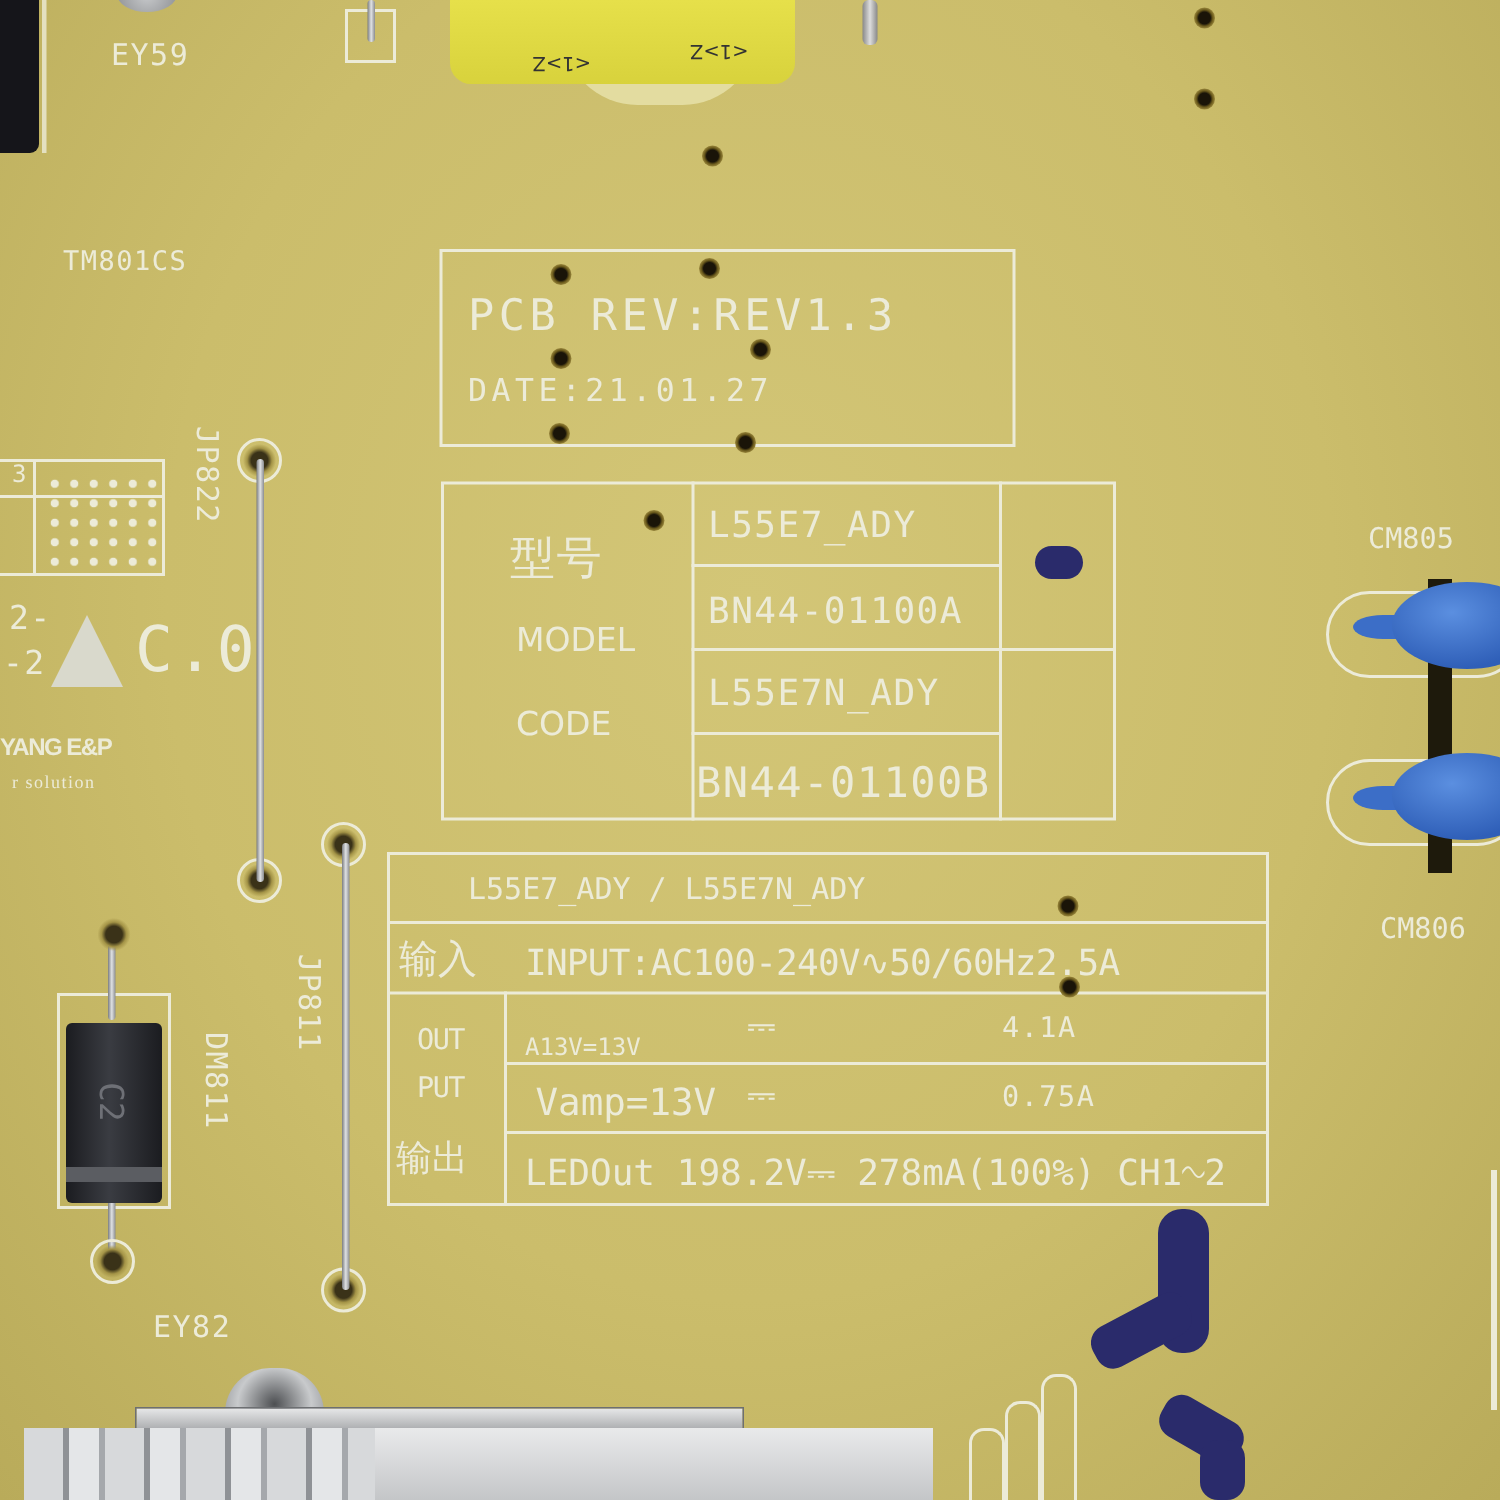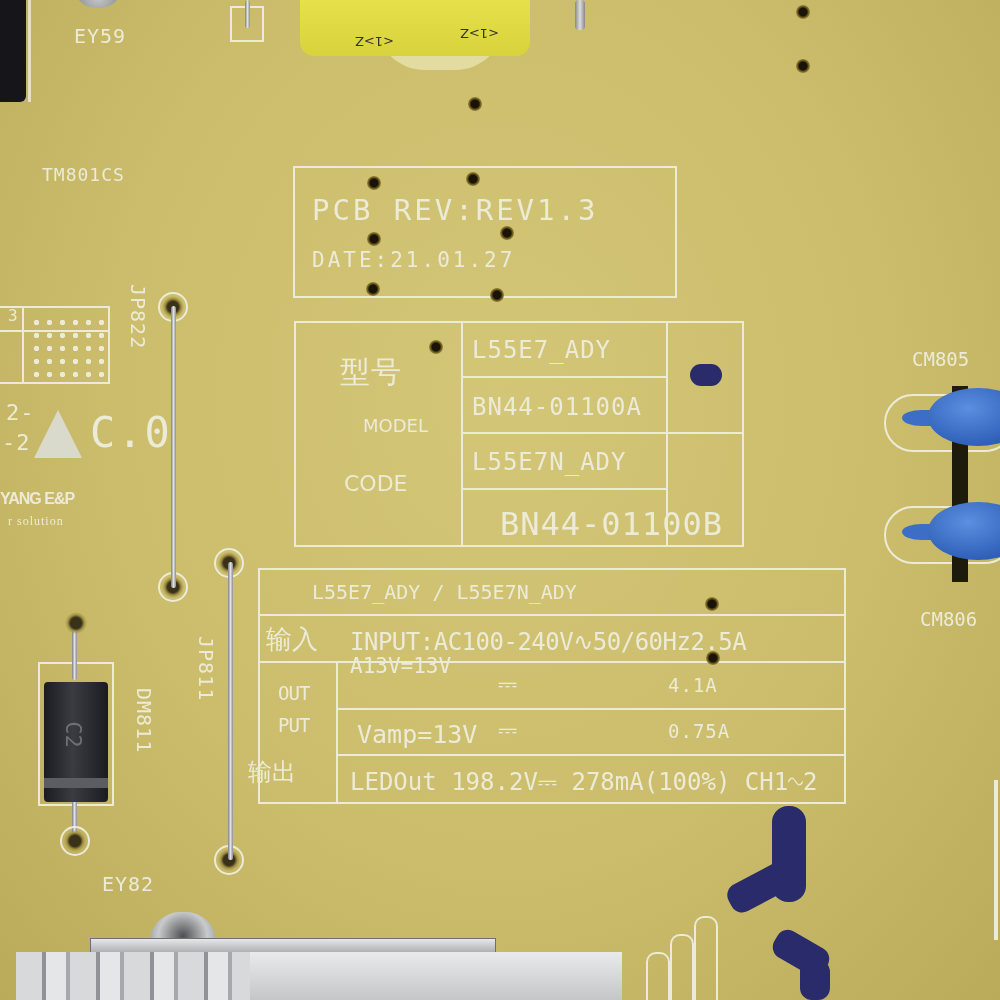--- a/index.html
+++ b/index.html
@@ -53,26 +53,26 @@
 <div class="via" style="left:366px;top:282px;"></div>
 <div class="via" style="left:490px;top:288px;"></div>
 
 <div class="box" style="left:294px;top:321px;width:450px;height:226px;"></div>
 <div class="vline" style="left:461px;top:321px;height:226px;"></div>
 <div class="vline" style="left:666px;top:321px;height:226px;"></div>
 <div class="hline" style="left:461px;top:376px;width:207px;"></div>
 <div class="hline" style="left:461px;top:432px;width:283px;"></div>
 <div class="hline" style="left:461px;top:488px;width:207px;"></div>
 <div class="silk" style="left:340px;top:352px;font-size:30px;font-family:'DejaVu Sans',sans-serif;">型号</div>
-<div class="silk" style="left:344px;top:415px;font-size:18px;font-family:'DejaVu Sans',sans-serif;letter-spacing:0;margin-left:19px;">MODEL</div>
+<div class="silk" style="left:344px;top:415px;font-size:22px;font-family:'DejaVu Sans',sans-serif;letter-spacing:0;">MODEL</div>
 <div class="silk" style="left:344px;top:471px;font-size:22px;font-family:'DejaVu Sans',sans-serif;letter-spacing:0;">CODE</div>
 <div class="silk" style="left:472px;top:336px;font-size:24px;">L55E7_ADY</div>
 <div class="silk" style="left:472px;top:393px;font-size:24px;">BN44-01100A</div>
 <div class="silk" style="left:472px;top:448px;font-size:24px;">L55E7N_ADY</div>
-<div class="silk" style="left:500px;top:505px;font-size:32px;">BN44-01100B</div>
+<div class="silk" style="left:464px;top:505px;font-size:28px;">BN44-01100B</div>
 <div class="via" style="left:429px;top:340px;"></div>
 <div class="ink" style="left:690px;top:364px;width:32px;height:22px;"></div>
 
 <div class="box" style="left:-4px;top:306px;width:114px;height:78px;"></div>
 <div class="hline" style="left:0;top:330px;width:110px;"></div>
 <div class="vline" style="left:22px;top:306px;height:78px;"></div>
 <div style="position:absolute;left:30px;top:316px;width:76px;height:64px;background-image:radial-gradient(circle,#ecebd8 2.5px,transparent 3px);background-size:13px 13px;"></div>
 <div class="silk" style="left:8px;top:306px;font-size:16px;">3</div>
 <div class="silk" style="left:6px;top:400px;font-size:22px;">2-</div>
 <div class="silk" style="left:2px;top:430px;font-size:22px;">-2</div>
@@ -107,22 +107,22 @@
 <div class="hline" style="left:258px;top:614px;width:588px;"></div>
 <div class="hline" style="left:258px;top:661px;width:588px;"></div>
 <div class="hline" style="left:336px;top:708px;width:510px;"></div>
 <div class="hline" style="left:336px;top:754px;width:510px;"></div>
 <div class="vline" style="left:336px;top:661px;height:143px;"></div>
 <div class="silk" style="left:312px;top:580px;font-size:20px;letter-spacing:0;">L55E7_ADY / L55E7N_ADY</div>
 <div class="silk" style="left:266px;top:622px;font-size:26px;font-family:'DejaVu Sans',sans-serif;letter-spacing:0;">输入</div>
 <div class="silk" style="left:350px;top:628px;font-size:24px;letter-spacing:-0.5px;">INPUT:AC100-240V∿50/60Hz2.5A</div>
 <div class="silk" style="left:278px;top:682px;font-size:19px;letter-spacing:-1px;">OUT</div>
 <div class="silk" style="left:278px;top:714px;font-size:19px;letter-spacing:-1px;">PUT</div>
-<div class="silk" style="left:248px;top:756px;font-size:24px;font-family:'DejaVu Sans',sans-serif;letter-spacing:0;">输出</div>
-<div class="silk" style="left:350px;top:654px;font-size:21px;letter-spacing:0;text-align:center;">A13V=13V</div>
+<div class="silk" style="left:264px;top:756px;font-size:24px;font-family:'DejaVu Sans',sans-serif;letter-spacing:0;">输出</div>
+<div class="silk" style="left:350px;top:688px;font-size:16px;letter-spacing:0;text-align:center;">A13V=13V</div>
 <div class="silk" style="left:498px;top:670px;font-size:24px;">⎓</div>
 <div class="silk" style="left:668px;top:674px;font-size:19px;">4.1A</div>
 <div class="silk" style="left:357px;top:720px;font-size:25px;letter-spacing:0;">Vamp=13V</div>
 <div class="silk" style="left:498px;top:716px;font-size:24px;">⎓</div>
 <div class="silk" style="left:668px;top:720px;font-size:19px;">0.75A</div>
 <div class="silk" style="left:350px;top:768px;font-size:24px;letter-spacing:0;">LEDOut  198.2V⎓ 278mA(100%) CH1∿2</div>
 <div class="via" style="left:705px;top:597px;"></div>
 <div class="via" style="left:706px;top:651px;"></div>
 
 <div class="silk" style="left:912px;top:348px;font-size:19px;letter-spacing:0;">CM805</div>

